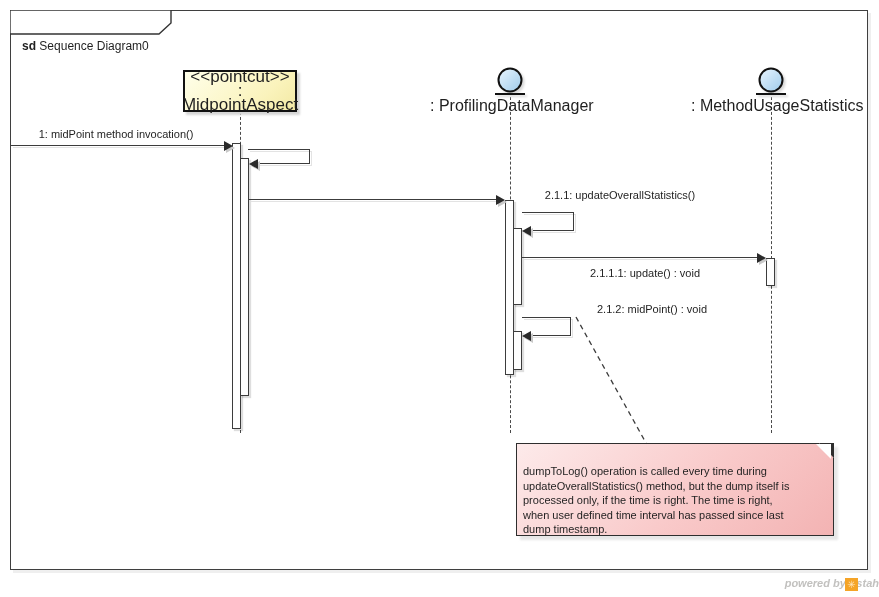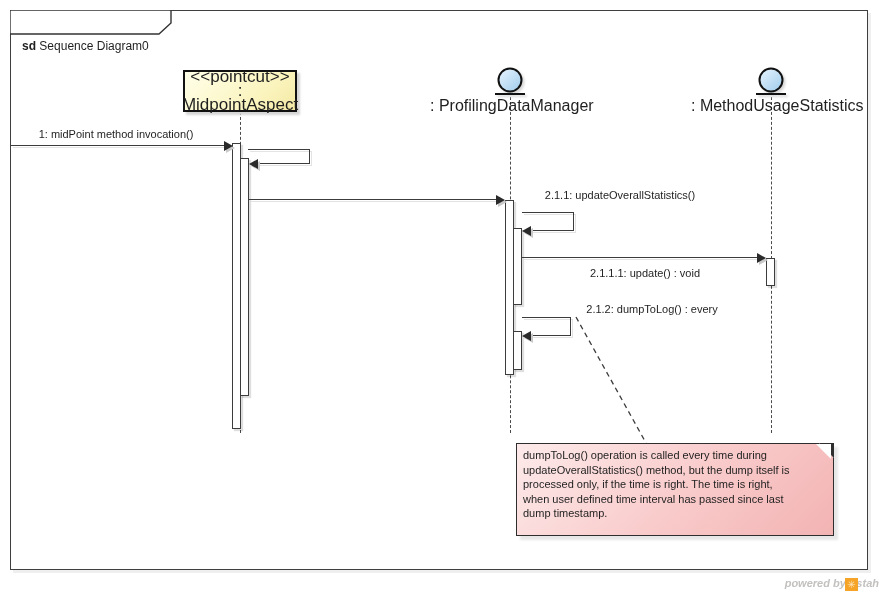--- a/index.html
+++ b/index.html
@@ -31,21 +31,21 @@
   .msg-label{font-size:11px;line-height:13px;text-align:center;white-space:nowrap;}
   .arrow-r{width:0;height:0;border-top:5px solid transparent;border-bottom:5px solid transparent;
     border-left:9px solid #2a2a2a;filter:drop-shadow(2px 2px 0 #c9c9c9);}
   .arrow-l{width:0;height:0;border-top:5px solid transparent;border-bottom:5px solid transparent;
     border-right:9px solid #2a2a2a;filter:drop-shadow(2px 2px 0 #c9c9c9);}
   
   .note{
     background:linear-gradient(135deg,#fdeaea 0%,#f9caca 55%,#f3b3b3 100%);
     border:1.3px solid #2e2e2e;
     clip-path:polygon(0 0,calc(100% - 15px) 0,100% 15px,100% 100%,0 100%);
-    font-size:11px;line-height:14.5px;padding:4px 6px;box-sizing:border-box;
+    font-size:11px;line-height:14.5px;padding:20px 6px;box-sizing:border-box;
     white-space:pre-line;
   }
   .note-shadow{background:#d4d4d4;opacity:.55;filter:blur(1px);}
   .note-fold{width:0;height:0;border-left:15px solid transparent;border-top:15px solid #fff;
     box-shadow:none;}
   .note-fold-line{width:0;height:0;border-left:15px solid transparent;border-top:15px solid #2e2e2e;}
   .footer-text{font-size:11px;font-weight:bold;color:#c2c1bf;white-space:nowrap;text-align:right;}
   .astah-logo{background:#f5a427;color:#ffe6bd;font-size:10px;line-height:13px;text-align:center;overflow:hidden;}
 </style>
 </head>
@@ -111,21 +111,21 @@
   <div class="abs msg-label" style="left:520px;top:189px;width:200px;">2.1.1: updateOverallStatistics()</div>
   <div class="abs ln ln-h" style="left:522px;top:212px;width:52px;"></div>
   <div class="abs ln ln-v" style="left:573px;top:212px;height:19px;"></div>
   <div class="abs ln ln-h" style="left:531px;top:230px;width:43px;"></div>
   <div class="abs arrow-l" style="left:522px;top:226px;"></div>
 
   <div class="abs msg-label" style="left:545px;top:243px;width:200px;margin-top:24px;">2.1.1.1: update() : void</div>
   <div class="abs ln ln-h" style="left:522px;top:257px;width:235px;"></div>
   <div class="abs arrow-r" style="left:757px;top:253px;"></div>
 
-  <div class="abs msg-label" style="left:552px;top:303px;width:200px;">2.1.2: dumpToLog() : every</div>
+  <div class="abs msg-label" style="left:552px;top:303px;width:200px;">2.1.2: midPoint() : void</div>
   <div class="abs ln ln-h" style="left:522px;top:317px;width:49px;"></div>
   <div class="abs ln ln-v" style="left:570px;top:317px;height:19px;"></div>
   <div class="abs ln ln-h" style="left:531px;top:335px;width:40px;"></div>
   <div class="abs arrow-l" style="left:522px;top:331px;"></div>
 
   <svg class="abs" style="left:568px;top:310px;" width="90" height="140" viewBox="0 0 90 140">
     <line x1="8" y1="7" x2="78" y2="133" stroke="#3c3c3c" stroke-width="1.3" stroke-dasharray="5,4"></line>
   </svg>
 
   <div class="abs note-shadow" style="left:520px;top:447px;width:318px;height:93px;"></div>

